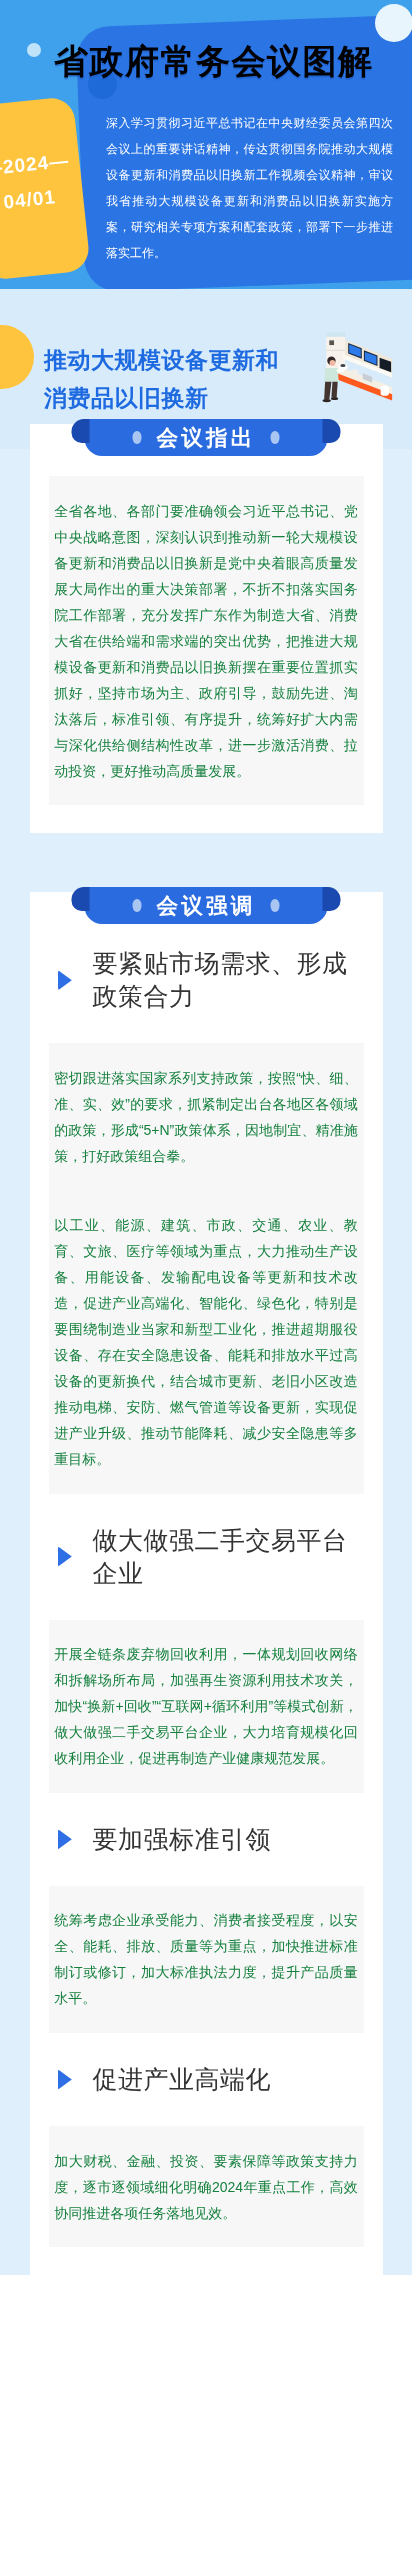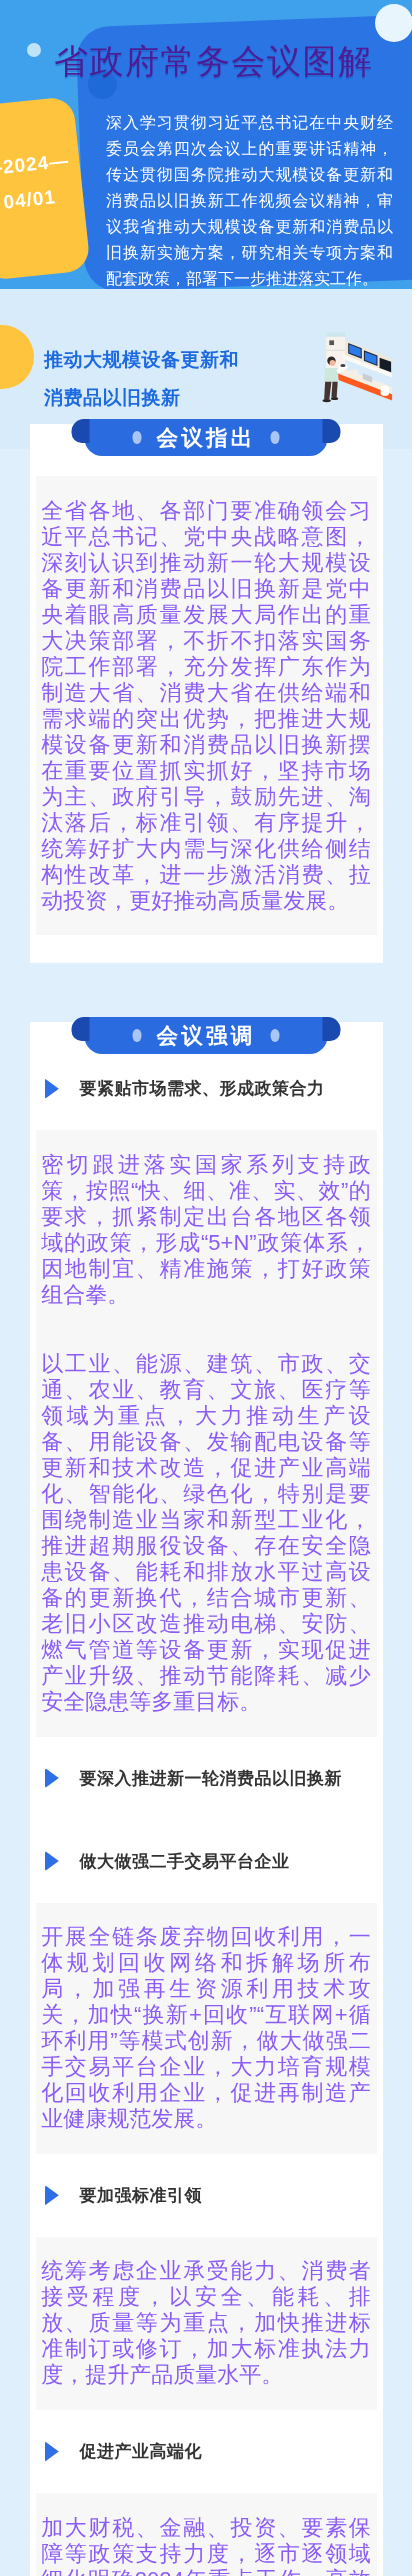--- a/index.html
+++ b/index.html
@@ -10,65 +10,65 @@
   
   .hero { position:relative; height:289px; background:#3FA0EC; overflow:hidden; }
   .hero-panel { position:absolute; left:76px; top:27px; width:422px; height:265px;
                 background:#2B74E3; border-radius:33px; transform:rotate(-2.2deg);
                 transform-origin:15.5px 15.5px; }
   .dot { position:absolute; border-radius:50%; }
   .dot-light { left:27px; top:43px; width:14px; height:14px; background:#BFE3F8; }
   .dot-dark  { left:88px; top:70px; width:29px; height:29px; background:#1E6AD9; }
   .dot-white { left:375px; top:4.1px; width:38px; height:38px; background:#E9F5FD; z-index:3; }
   .hero-title { position:absolute; top:39px; left:20.6px; right:5.2px; z-index:2;
-                text-align:center; color:#4c1d95; font-size:34px; font-weight:400;
+                text-align:center; color:#000000; font-size:34px; font-weight:700;
                 letter-spacing:1.5px; text-shadow:0 2.1px 0 rgba(23,82,189,.4); }
   .hero-intro { position:absolute; top:110px; left:106px; width:287px; z-index:2;
-                color:#fff; font-size:16px; line-height:26px; text-align:justify; }
+                color:#fff; font-size:12px; line-height:26px; text-align:justify; }
   .date-card { position:absolute; left:-25px; top:101px; width:107px; height:175px;
                background:#FFC43D; border-radius:24px; transform:rotate(-6deg); z-index:2; }
   .date-year { margin-top:53px; text-align:center; color:#fff; font-size:19px;
                font-weight:700; letter-spacing:1px; }
   .date-day  { margin-top:13.4px; text-align:center; color:#fff; font-size:19px;
                font-weight:700; letter-spacing:1px; }
 
   
   .sec1 { position:relative; height:160px; background:#D7EBFA; }
   .blob { position:absolute; border-radius:50%; background:#FFC43D; }
   .blob-s1 { left:-30px; top:36px; width:64px; height:64px; }
   .sec-title { position:absolute; left:44px; color:#1E6AE0; font-weight:700;
-               font-size:19px; line-height:38px; letter-spacing:0.5px; z-index:1; }
+               font-size:23px; line-height:38px; letter-spacing:0.5px; z-index:1; }
   .sec1 .sec-title { top:52px; }
   .illus { position:absolute; right:14.4px; top:32px; width:85px; height:89px; }
 
   
   .group { position:relative; width:353px; margin:0 auto; background:#fff;
-           padding:0 6px 28px; }
+           padding:0 19px 28px; }
   .group-a { margin-top:-25px; padding-top:52px; }
   .group-b { margin-top:59px; padding-top:25px; }
 
   .ribbon { position:absolute; top:-5.2px; left:50%; transform:translateX(-50%);
             width:243px; height:37px; background:#2B6BE0;
             border-radius:5.2px 5.2px 17.5px 17.5px; display:flex; align-items:center;
             justify-content:center; gap:15.5px; z-index:2; }
   .ribbon::before, .ribbon::after { content:""; position:absolute; top:0;
             width:18.5px; height:24px; background:#1A49B0; z-index:-1; }
   .ribbon::before { left:-13.4px; border-radius:12.4px 0 0 10.3px; }
   .ribbon::after  { right:-13.4px; border-radius:0 12.4px 10.3px 0; }
   .ribbon-label { color:#fff; font-size:21.6px; font-weight:700; letter-spacing:3.1px; }
   .rdot { width:8.8px; height:12.4px; border-radius:50%; background:#A9C6F2; flex:none; }
 
-  .card { background:#F7F7F8; padding:21.6px 5.7px; font-size:22px; line-height:26px;
-          color:#8b5cf6; text-align:justify; }
+  .card { background:#F7F7F8; padding:21.6px 5.7px; font-size:14px; line-height:26px;
+          color:#15803d; text-align:justify; }
 
   .bullet { display:flex; align-items:center; padding:30px 0 30px 9.3px; }
   .arrow-icon { flex:none; width:14px; height:20.6px; background:#2E6FE5;
           clip-path:polygon(0 0, 100% 50%, 0 100%); border-radius:2.6px;
           margin-right:20.6px; }
-  .bullet h3 { font-size:17px; color:#333; font-weight:700; letter-spacing:0.5px; }
+  .bullet h3 { font-size:25px; color:#333; font-weight:400; letter-spacing:0.5px; }
 </style>
 </head>
 <body>
 
 <div class="page">
 
   <header class="hero">
     <div class="hero-panel"></div>
     <span class="dot dot-light"></span>
     <span class="dot dot-dark"></span>
@@ -134,24 +134,20 @@
     </div>
 
     <div class="bullet">
       <span class="arrow-icon"></span>
       <h3>要紧贴市场需求、形成政策合力</h3>
     </div>
     <div class="card">密切跟进落实国家系列支持政策，按照“快、细、准、实、效”的要求，抓紧制定出台各地区各领域的政策，形成“5+N”政策体系，因地制宜、精准施策，打好政策组合拳。</div>
 
     <div class="card">以工业、能源、建筑、市政、交通、农业、教育、文旅、医疗等领域为重点，大力推动生产设备、用能设备、发输配电设备等更新和技术改造，促进产业高端化、智能化、绿色化，特别是要围绕制造业当家和新型工业化，推进超期服役设备、存在安全隐患设备、能耗和排放水平过高设备的更新换代，结合城市更新、老旧小区改造推动电梯、安防、燃气管道等设备更新，实现促进产业升级、推动节能降耗、减少安全隐患等多重目标。</div>
 
-    <div class="bullet">
-      <span class="arrow-icon"></span>
-      <h3>要深入推进新一轮消费品以旧换新</h3>
-    </div>
 
     <div class="bullet">
       <span class="arrow-icon"></span>
       <h3>做大做强二手交易平台企业</h3>
     </div>
     <div class="card">开展全链条废弃物回收利用，一体规划回收网络和拆解场所布局，加强再生资源利用技术攻关，加快“换新+回收”“互联网+循环利用”等模式创新，做大做强二手交易平台企业，大力培育规模化回收利用企业，促进再制造产业健康规范发展。</div>
 
     <div class="bullet">
       <span class="arrow-icon"></span>
       <h3>要加强标准引领</h3>

